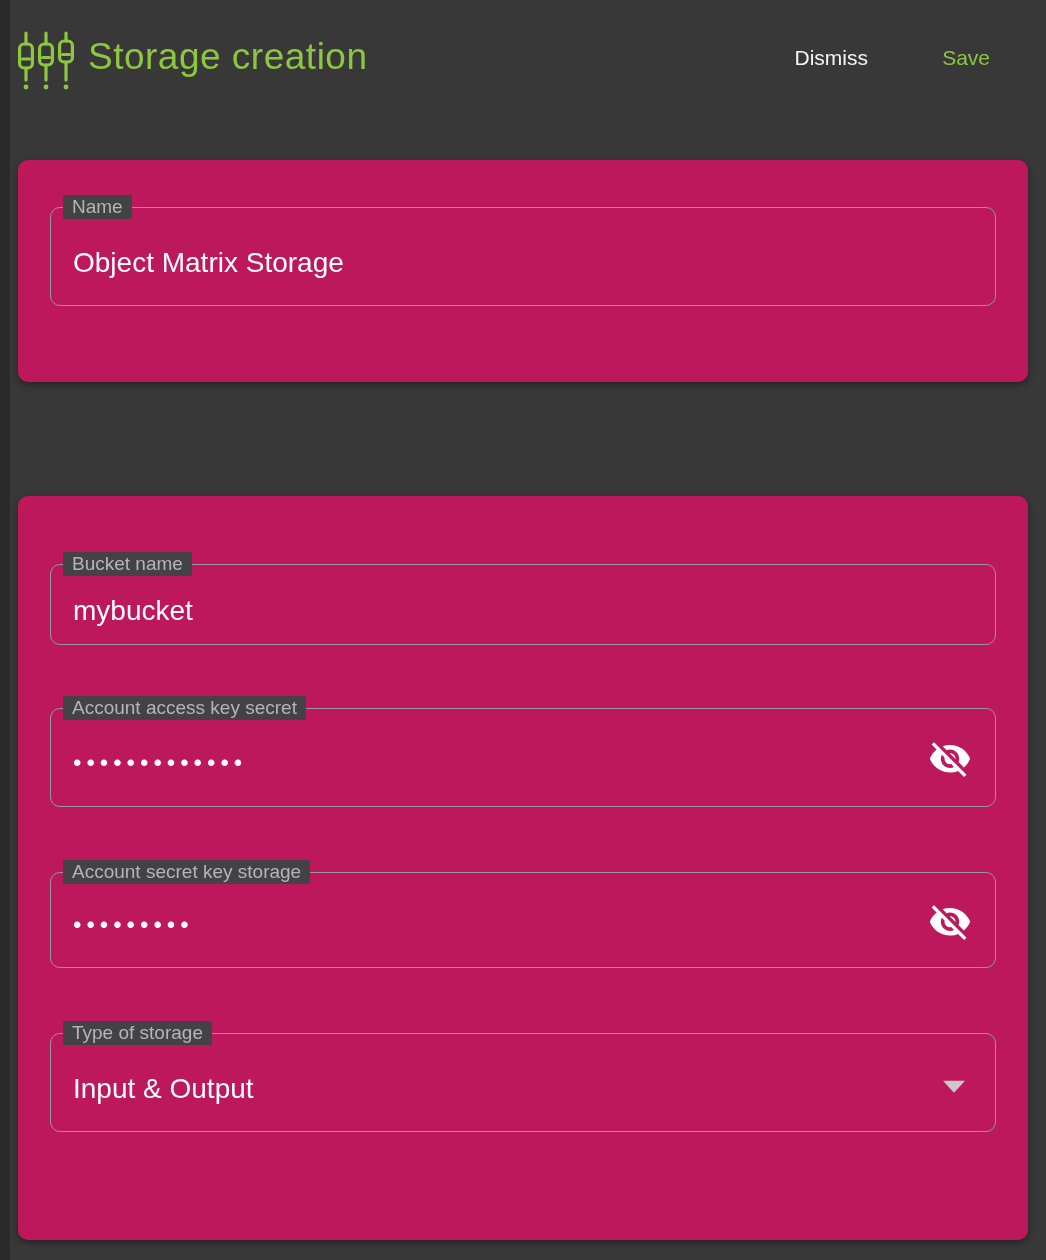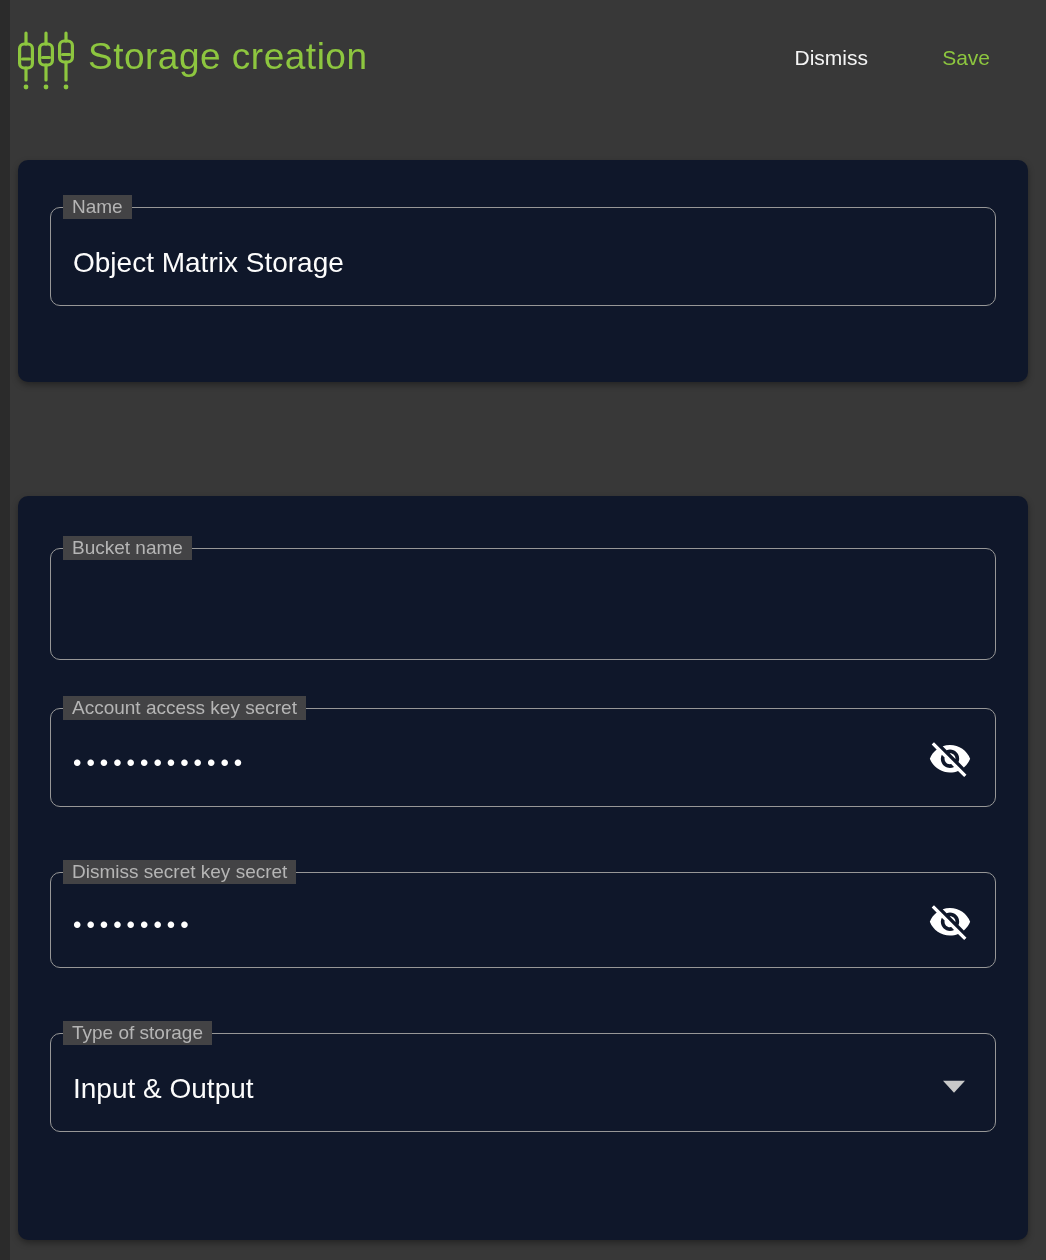--- a/index.html
+++ b/index.html
@@ -35,21 +35,21 @@
     cursor: pointer;
     white-space: nowrap;
   }
   .dismiss-button { right: 178px; color: #f5f5f5; }
   .save-button   { right: 56px;  color: #8dc63f; }
 
   
   .card {
     position: absolute; left: 18px;
     width: 1010px;
-    background: #0f172a;
+    background: #be185d;
     border-radius: 10px;
     box-shadow: 0 3px 6px rgba(0,0,0,0.35);
   }
   .card-name    { top: 160px; height: 222px; }
   .card-details { top: 496px; height: 744px; }
 
   
   .field {
     position: absolute; left: 32px;
     width: 946px;
@@ -72,21 +72,21 @@
     white-space: nowrap; overflow: hidden;
   }
   .field-value.masked {
     font-size: 24px;
     letter-spacing: 5px;
     padding-top: 10px;
     color: #ffffff;
   }
   
   .field-name     { top: 47px;  height: 99px; }
-  .field-bucket   { top: 52px;  height: 112px; padding-left: 28px; }
+  .field-bucket   { top: 68px;  height: 81px; padding-left: 28px; }
   .field-access   { top: 212px; height: 99px; }
   .field-secret   { top: 376px; height: 96px; }
   .field-type     { top: 537px; height: 99px; }
 
   
   .eye-button {
     position: absolute; right: 22px; top: 50%;
     transform: translateY(-44%);
     width: 46px; height: 46px;
     background: none; border: none; cursor: pointer;
@@ -141,36 +141,37 @@
     <div class="field field-name">
       <span class="field-label">Name</span>
       <div class="field-value">Object Matrix Storage</div>
     </div>
   </section>
 
   <section class="card card-details">
 
     <div class="field field-bucket">
       <span class="field-label">Bucket name</span>
+      <div class="field-value">mybucket</div>
     </div>
 
     <div class="field field-access">
       <span class="field-label">Account access key secret</span>
       <div class="field-value masked">•••••••••••••</div>
       <button class="eye-button">
         <span>
           <svg viewBox="0 0 24 24" xmlns="http://www.w3.org/2000/svg">
             <path d="M12 7c2.76 0 5 2.24 5 5 0 .65-.13 1.26-.36 1.83l2.92 2.92c1.51-1.26 2.7-2.89 3.43-4.75-1.73-4.39-6-7.5-11-7.5-1.4 0-2.74.25-3.98.7l2.16 2.16C10.74 7.13 11.35 7 12 7zM2 4.27l2.28 2.28.46.46C3.08 8.3 1.78 10.02 1 12c1.73 4.39 6 7.5 11 7.5 1.55 0 3.03-.3 4.38-.84l.42.42L19.73 22 21 20.73 3.27 3 2 4.27zM7.53 9.8l1.55 1.55c-.05.21-.08.43-.08.65 0 1.66 1.34 3 3 3 .22 0 .44-.03.65-.08l1.55 1.55c-.67.33-1.41.53-2.2.53-2.76 0-5-2.24-5-5 0-.79.2-1.53.53-2.2zm4.31-.78l3.15 3.15.02-.16c0-1.66-1.34-3-3-3l-.17.01z"></path>
           </svg>
         </span>
       </button>
     </div>
 
     <div class="field field-secret">
-      <span class="field-label">Dismiss secret key secret</span>
+      <span class="field-label">Account secret key storage</span>
       <div class="field-value masked">•••••••••</div>
       <button class="eye-button">
         <span>
           <svg viewBox="0 0 24 24" xmlns="http://www.w3.org/2000/svg">
             <path d="M12 7c2.76 0 5 2.24 5 5 0 .65-.13 1.26-.36 1.83l2.92 2.92c1.51-1.26 2.7-2.89 3.43-4.75-1.73-4.39-6-7.5-11-7.5-1.4 0-2.74.25-3.98.7l2.16 2.16C10.74 7.13 11.35 7 12 7zM2 4.27l2.28 2.28.46.46C3.08 8.3 1.78 10.02 1 12c1.73 4.39 6 7.5 11 7.5 1.55 0 3.03-.3 4.38-.84l.42.42L19.73 22 21 20.73 3.27 3 2 4.27zM7.53 9.8l1.55 1.55c-.05.21-.08.43-.08.65 0 1.66 1.34 3 3 3 .22 0 .44-.03.65-.08l1.55 1.55c-.67.33-1.41.53-2.2.53-2.76 0-5-2.24-5-5 0-.79.2-1.53.53-2.2zm4.31-.78l3.15 3.15.02-.16c0-1.66-1.34-3-3-3l-.17.01z"></path>
           </svg>
         </span>
       </button>
     </div>
 

